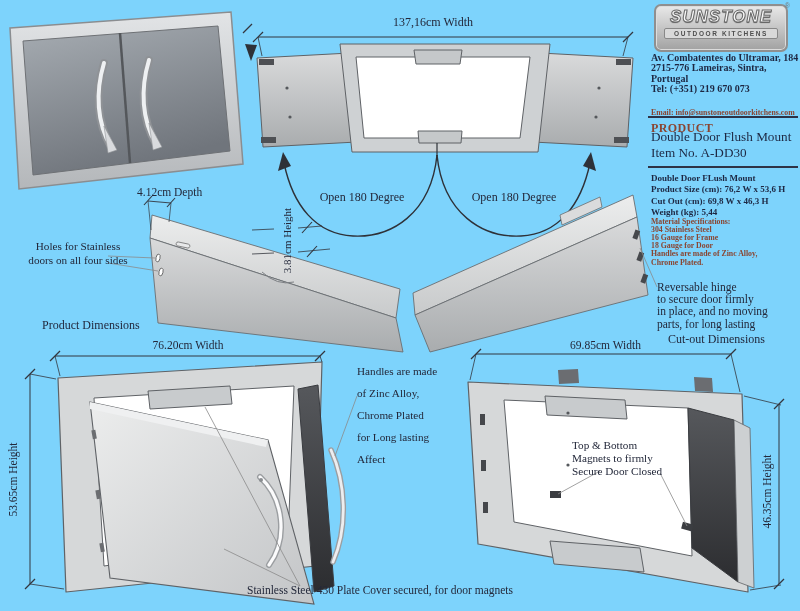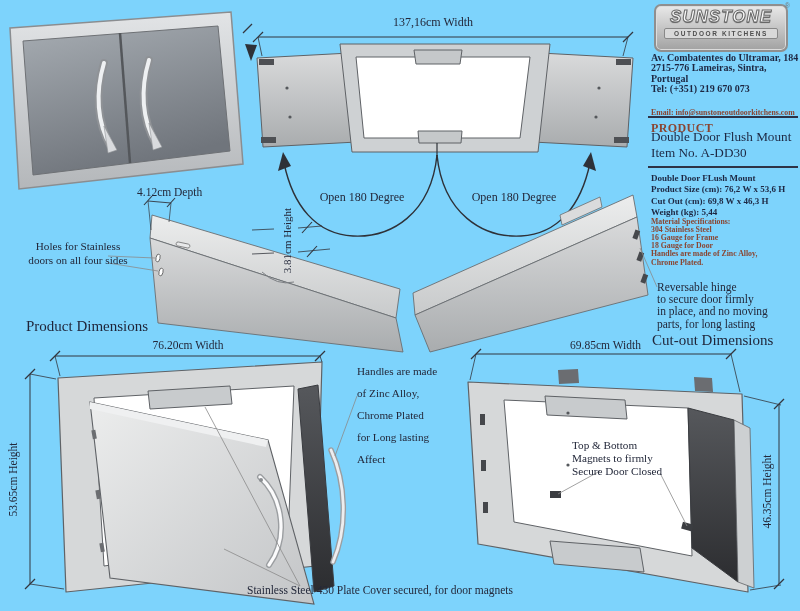--- a/index.html
+++ b/index.html
@@ -8,21 +8,21 @@
     font-family:"Liberation Serif","DejaVu Serif",serif;color:#1d2433;
   }
   .art{position:absolute;left:0;top:0;}
   .t{position:absolute;z-index:2;}
   .ctr{text-align:center;}
   .pre{white-space:pre-line;}
   .nw{white-space:nowrap;}
   .vlabel{transform:rotate(-90deg);transform-origin:center center;text-align:center;}
   .dim{font-size:11.5px;color:#23283a;}
   .ann{font-size:11.2px;color:#23283a;}
-  .seclabel{font-size:15px;color:#1f2438;}
+  .seclabel{font-size:12px;color:#1f2438;margin-left:16px;}
   
   .logo{position:absolute;left:654px;top:4px;width:130px;height:44px;z-index:2;
     background:linear-gradient(180deg,#e8e8e8 0%,#c9c9c9 45%,#a2a2a2 100%);
     border:2px solid #8f8f8f;border-radius:7px;box-shadow:inset 0 0 0 1px #dcdcdc;}
   .logo-main{font-family:"Liberation Sans","DejaVu Sans",sans-serif;font-weight:bold;font-style:italic;
     font-size:17px;letter-spacing:1px;color:#f7f7f7;text-align:center;margin-top:1px;
     -webkit-text-stroke:1px #6a6a6a;text-shadow:0 1px 1px #5a5a5a;}
   .logo-sub{margin:1px auto 0 auto;width:112px;font-family:"Liberation Sans","DejaVu Sans",sans-serif;
     font-weight:bold;font-size:6.5px;letter-spacing:1.6px;color:#4e4e4e;text-align:center;
     border:1px solid #888;background:#d9d9d9;padding:1px 0;border-radius:2px;}

